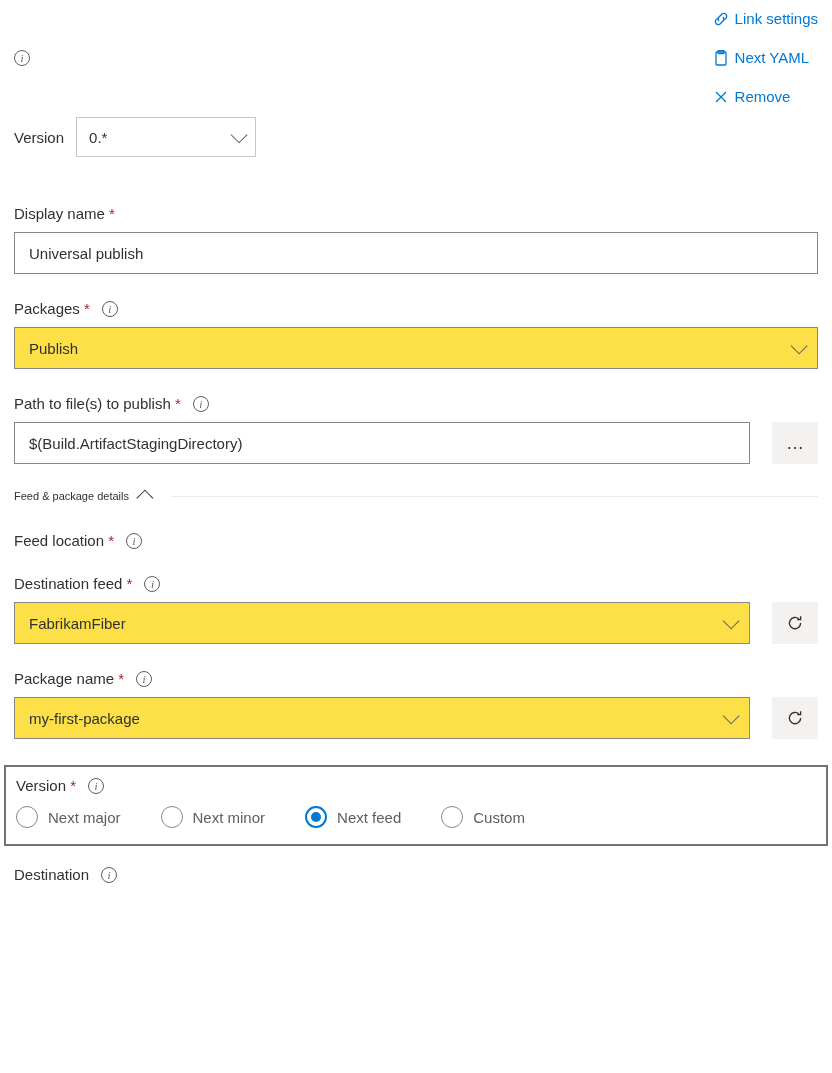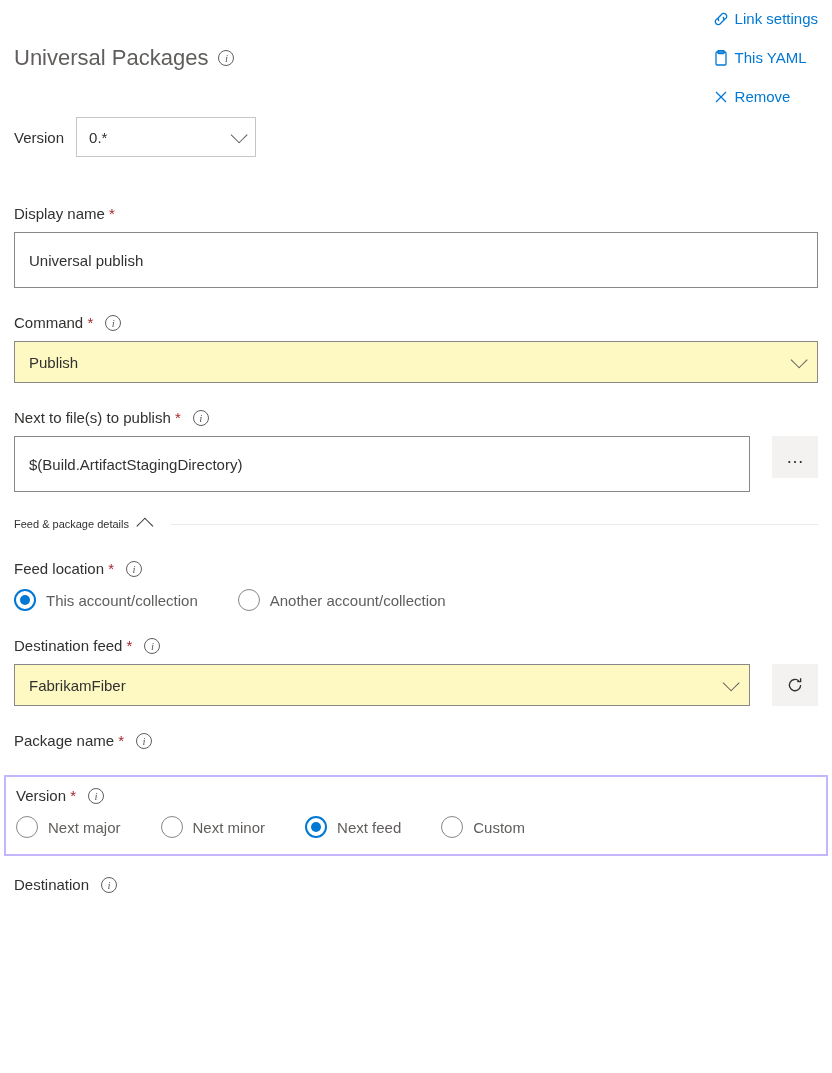--- a/index.html
+++ b/index.html
@@ -78,35 +78,35 @@
     font-size:15px;
     color:#323130;
     margin-bottom:10px;
     display:flex;
     align-items:flex-end;
     gap:12px;
   }
   .req { color:#a4262c; }
   .text-input {
     width:100%;
-    height:56px;
+    height:42px;
     border:1px solid #8a8886;
     padding:0 14px;
     font-size:15px;
     color:#323130;
     background:#fff;
   }
   .select-input {
     width:100%;
     height:42px;
     border:1px solid #8a8886;
     padding:0 14px;
     font-size:15px;
     color:#323130;
-    background:#fef9c3;
+    background:#fde047;
     display:flex;
     align-items:center;
     justify-content:space-between;
     cursor:pointer;
   }
   .chevron {
     width:12px;height:12px;
     border-right:1px solid #605e5c;
     border-bottom:1px solid #605e5c;
     transform: rotate(45deg) translateY(-3px);
@@ -166,48 +166,47 @@
     width:22px;height:22px;
     border-radius:50%;
     border:1px solid #8a8886;
     display:flex;align-items:center;justify-content:center;
   }
   .radio-outer.selected { border:2px solid #0078d4; }
   .radio-inner {
     width:10px;height:10px;border-radius:50%;background:#0078d4;
   }
   .highlight-box {
-    border:2px solid #c4b5fd;
+    border:2px solid #737373;
     padding: 10px 8px 16px 10px;
     margin: 0 -10px 20px -10px;
   }
   .icon-svg { width:16px;height:16px;flex-shrink:0; }
 </style>
 </head>
 <body>
 
 <div class="header-row">
   <div class="title-group">
-    <span class="page-title">Universal Packages</span>
     <span class="info-icon">i</span>
   </div>
   <div class="actions">
     <span class="action-link">
       <svg class="icon-svg" viewBox="0 0 16 16" fill="none" stroke="#0078d4" stroke-width="1.3">
           <path d="M6 10a3 3 0 0 1 0-4l2-2a3 3 0 1 1 4 4l-1 1"></path>
           <path d="M10 6a3 3 0 0 1 0 4l-2 2a3 3 0 1 1-4-4l1-1"></path>
         </svg>
       <span>Link settings</span>
     </span>
     <span class="action-link">
       <svg class="icon-svg" viewBox="0 0 16 16" fill="none" stroke="#0078d4" stroke-width="1.3">
           <rect x="3" y="2" width="10" height="13" rx="1"></rect>
           <rect x="5" y="0.5" width="6" height="3" rx="0.5"></rect>
         </svg>
-      <span>This YAML</span>
+      <span>Next YAML</span>
     </span>
     <span class="action-link">
       <svg class="icon-svg" viewBox="0 0 16 16" stroke="#0078d4" stroke-width="1.3">
           <path d="M3 3l10 10M13 3L3 13"></path>
         </svg>
       <span>Remove</span>
     </span>
   </div>
 </div>
 
@@ -225,35 +224,35 @@
       <span>Display name</span>
       <span class="req"> *</span>
     </span>
   </div>
   <input class="text-input" value="Universal publish" style="">
 </div>
 
 <div class="field-block">
   <div class="field-label">
     <span>
-      <span>Command</span>
+      <span>Packages</span>
       <span class="req"> *</span>
     </span>
     <span class="info-icon">i</span>
   </div>
   <div class="select-input">
     <span>Publish</span>
     <span class="chevron"></span>
   </div>
 </div>
 
 <div class="field-block">
   <div class="field-label">
     <span>
-      <span>Next to file(s) to publish</span>
+      <span>Path to file(s) to publish</span>
       <span class="req"> *</span>
     </span>
     <span class="info-icon">i</span>
   </div>
   <div class="row-with-button">
     <input class="text-input" value="$(Build.ArtifactStagingDirectory)" style="">
     <div class="side-btn">
       <span>…</span>
     </div>
   </div>
@@ -266,32 +265,20 @@
 </div>
 
 <div class="field-block">
   <div class="field-label">
     <span>
       <span>Feed location</span>
       <span class="req"> *</span>
     </span>
     <span class="info-icon">i</span>
   </div>
-  <div class="radio-row">
-    <div class="radio-item">
-      <span class="radio-outer selected">
-          <span class="radio-inner"></span>
-        </span>
-      <span>This account/collection</span>
-    </div>
-    <div class="radio-item">
-      <span class="radio-outer"></span>
-      <span>Another account/collection</span>
-    </div>
-  </div>
 </div>
 
 <div class="field-block">
   <div class="field-label">
     <span>
       <span>Destination feed</span>
       <span class="req"> *</span>
     </span>
     <span class="info-icon">i</span>
   </div>
@@ -309,20 +296,32 @@
   </div>
 </div>
 
 <div class="field-block">
   <div class="field-label">
     <span>
       <span>Package name</span>
       <span class="req"> *</span>
     </span>
     <span class="info-icon">i</span>
+  </div>
+  <div class="row-with-button">
+    <div class="select-input">
+      <span>my-first-package</span>
+      <span class="chevron"></span>
+    </div>
+    <div class="side-btn">
+      <svg width="18" height="18" viewBox="0 0 16 16" fill="none" stroke="#323130" stroke-width="1.2">
+          <path d="M13 8a5 5 0 1 1-1.5-3.5"></path>
+          <path d="M13 2v3h-3"></path>
+        </svg>
+    </div>
   </div>
 </div>
 
 <div class="highlight-box">
   <div class="field-label">
     <span>
       <span>Version</span>
       <span class="req"> *</span>
     </span>
     <span class="info-icon">i</span>

